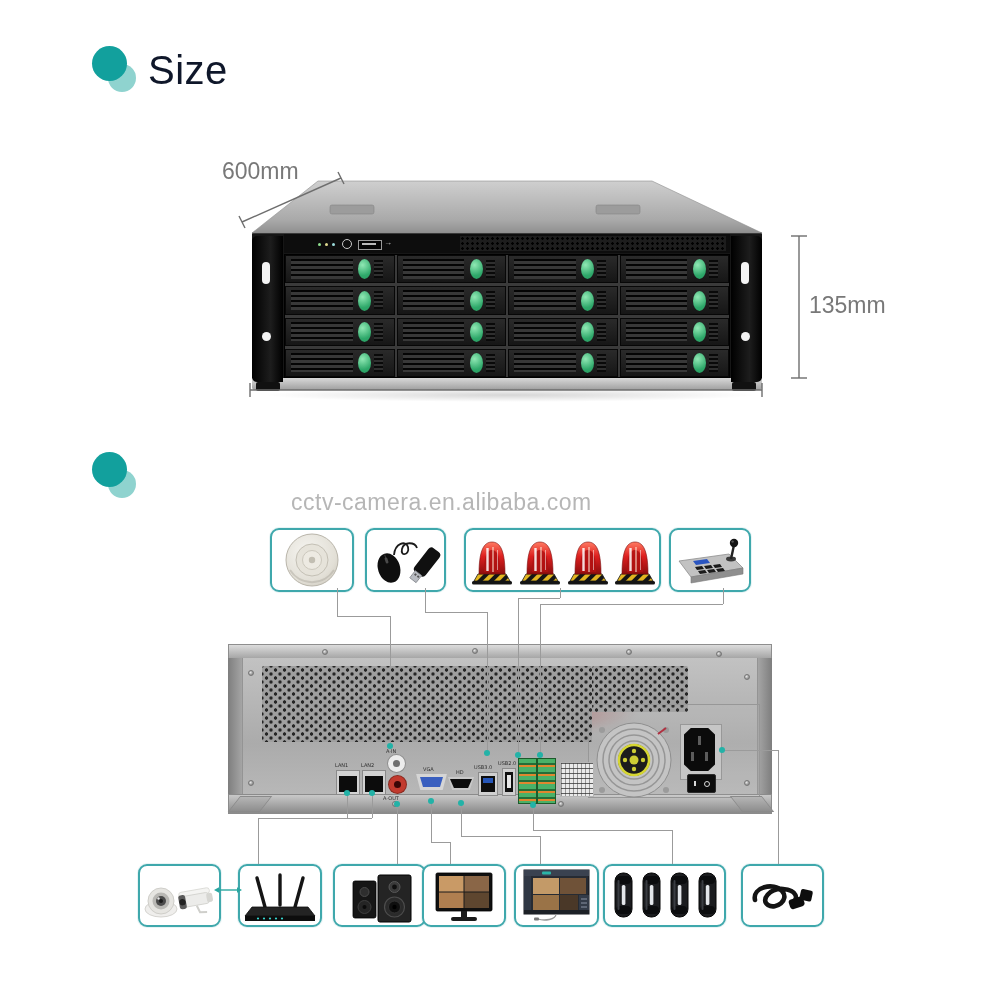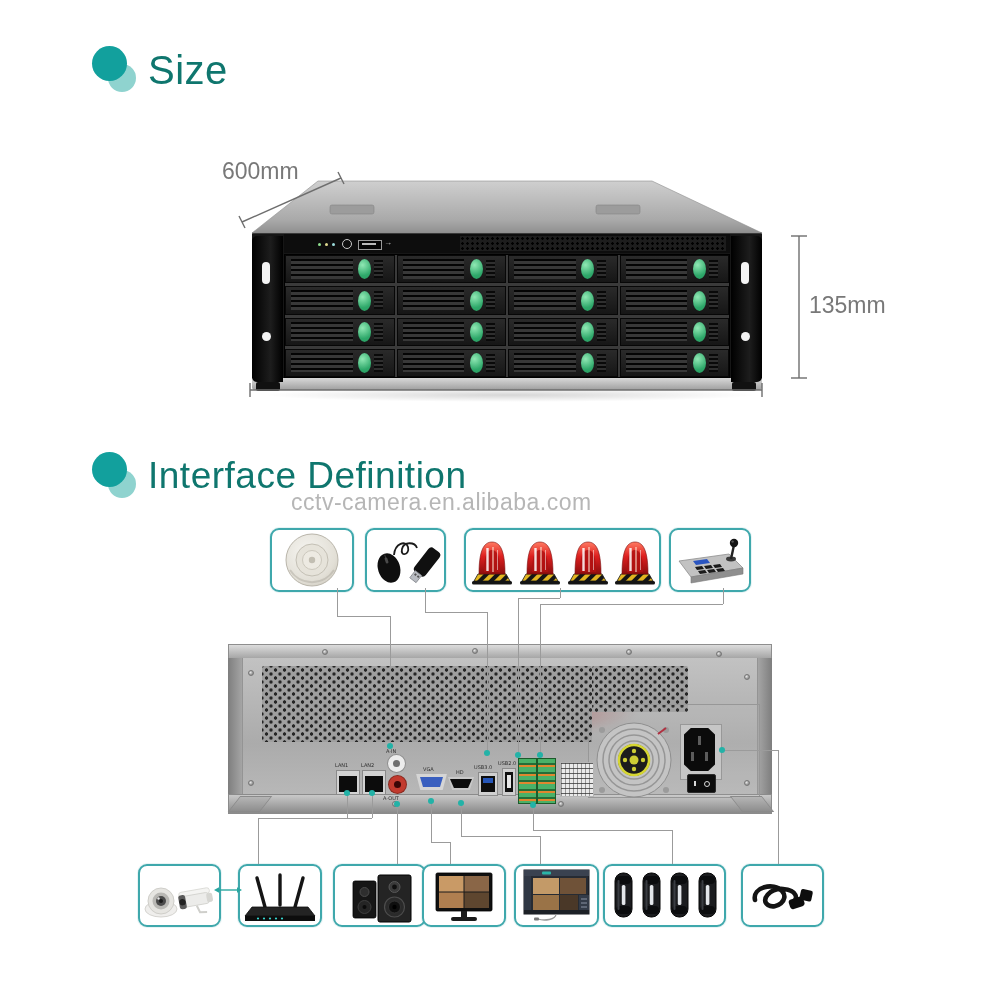--- a/index.html
+++ b/index.html
@@ -5,21 +5,21 @@
   html,body{margin:0;padding:0;background:#fff;}
   .canvas{position:relative;width:1000px;height:1000px;background:#ffffff;overflow:hidden;
           font-family:"Liberation Sans",sans-serif;}
   .abs{position:absolute;}
 
   
   .sec-head{position:absolute;display:flex;align-items:center;}
   .bullet{position:relative;width:56px;height:52px;display:inline-block;flex:0 0 56px;}
   .b-light{position:absolute;left:16px;top:20px;width:28px;height:28px;border-radius:50%;background:#8fd3cf;}
   .b-dark{position:absolute;left:0;top:2px;width:35px;height:35px;border-radius:50%;background:#12a09d;}
-  .sec-title{color:#0f766e;font-size:40px;letter-spacing:.5px;white-space:nowrap;}
+  .sec-title{color:#0f172a;font-size:40px;letter-spacing:.5px;white-space:nowrap;}
   .sec-title.small{font-size:37px;}
   .watermark{position:absolute;color:#b6b6b6;font-size:23px;letter-spacing:.5px;white-space:nowrap;}
 
   .dim-text{position:absolute;color:#787878;font-size:23px;}
 
   
   .front-face{position:absolute;left:252px;top:232px;width:510px;height:150px;background:#161616;border-radius:2px;}
   .bottom-strip{position:absolute;left:252px;top:378px;width:510px;height:12px;
      background:linear-gradient(#d8d8d8,#9f9f9f);border-radius:0 0 3px 3px;}
   .foot{position:absolute;width:24px;height:9px;background:#111;border-radius:2px;}
@@ -269,21 +269,20 @@
         <i class="tray-btn"></i>
       </div>
     </div>
   <div class="chassis-shadow"></div>
 
   <div class="sec-head" style="left:92px;top:450px;">
     <span class="bullet">
         <i class="b-light"></i>
         <i class="b-dark"></i>
       </span>
-    <span class="sec-title small">Interface Definition</span>
   </div>
   <div class="watermark" style="left:291px;top:489px;">cctv-camera.en.alibaba.com</div>
 
   <div class="dev-box" style="left:270px;top:528px;width:80px;height:60px;">
     <svg viewBox="0 0 80 60">
       <defs>
           <radialGradient id="g-pick" cx=".4" cy=".35" r=".8">
         <stop offset="0" stop-color="#f6f5f1"></stop>
             <stop offset=".7" stop-color="#e2dfd6"></stop>
             <stop offset="1" stop-color="#c9c5ba"></stop>

